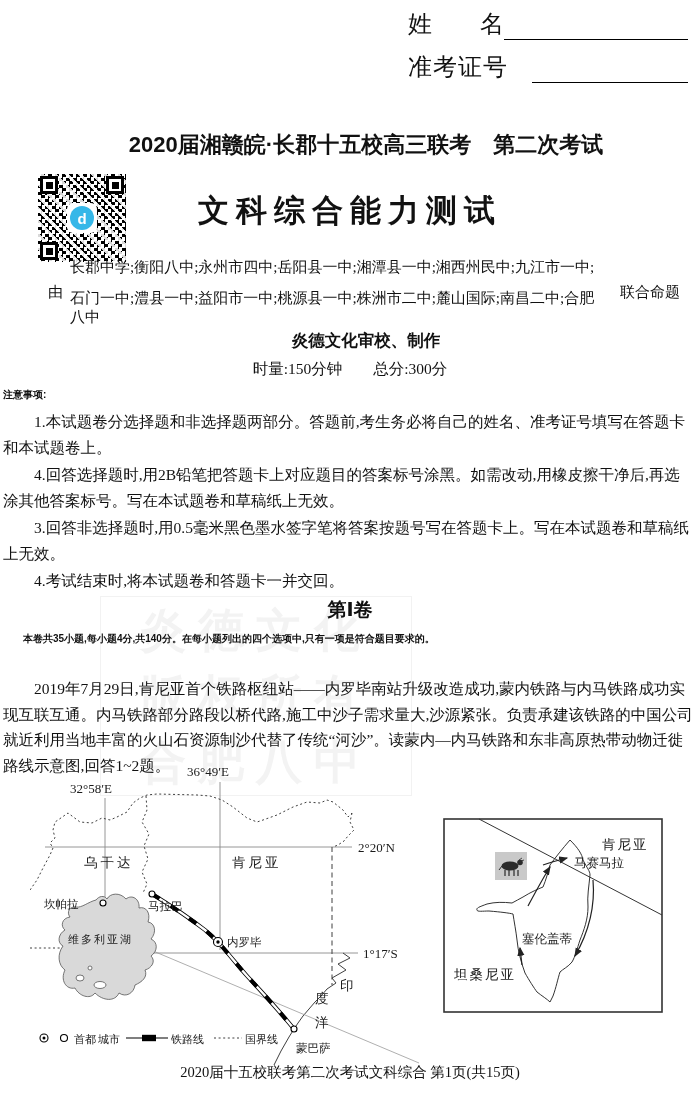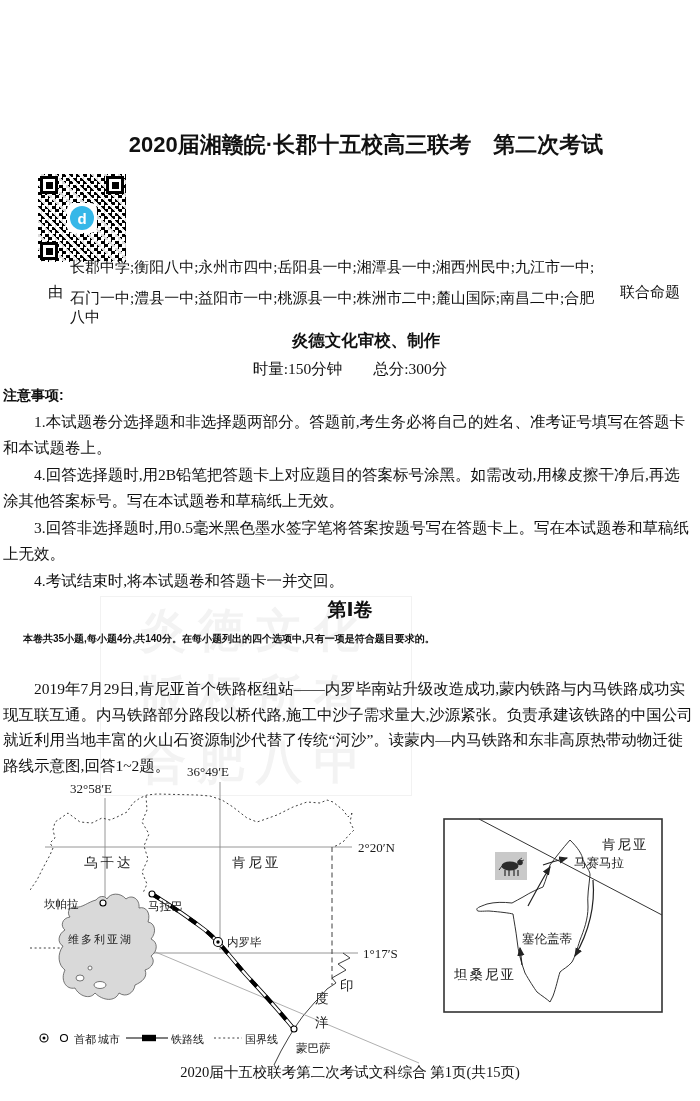--- a/index.html
+++ b/index.html
@@ -37,21 +37,21 @@
 
   .commission{position:absolute;left:48px;top:258px;width:632px;display:flex;align-items:center;font-size:15px;}
   .commission .prefix{width:22px;}
   .commission .schools{flex:1;display:flex;flex-direction:column;gap:12px;}
   .commission .suffix{width:72px;text-align:right;}
 
   .producer{position:absolute;left:16px;top:330px;width:100%;text-align:center;font-size:16.5px;font-weight:bold;}
   .duration{position:absolute;left:0;top:359px;width:100%;text-align:center;font-size:15.5px;}
 
   .notes{position:absolute;left:3px;top:382px;width:690px;font-size:15.5px;line-height:26.5px;}
-  .notes-title{font-weight:bold;font-size:14px;}
+  .notes-title{font-weight:bold;font-size:10px;}
   .notes p{margin:0;text-indent:2em;}
 
   .watermark{position:absolute;left:100px;top:596px;width:310px;text-align:center;
              color:rgba(50,50,50,0.06);font-size:46px;font-weight:bold;letter-spacing:12px;
              line-height:66px;border:1px solid rgba(0,0,0,0.05);pointer-events:none;}
 
   .section-title{position:absolute;left:0;top:597px;width:100%;text-align:center;font-size:19px;font-weight:bold;}
   .instruction{position:absolute;left:3px;top:626px;width:690px;font-size:10px;font-weight:bold;
                line-height:26px;text-indent:2em;}
   .passage{position:absolute;left:3px;top:676px;width:692px;font-size:15.5px;line-height:25.5px;text-indent:2em;}
@@ -66,33 +66,44 @@
 <body>
 
 <div class="page">
 
   <div class="watermark sans">
     <div>炎德文化</div>
     <div>版权所有</div>
     <div>合肥八中</div>
   </div>
 
+  <div class="fields">
+    <div class="field-row">
+      <span class="flabel-name">姓名</span>
+      <span class="fline"></span>
+    </div>
+    <div class="field-row">
+      <span class="flabel-ticket">准考证号</span>
+      <span class="fline"></span>
+    </div>
+  </div>
 
 
   <div class="exam-title sans">2020届湘赣皖·长郡十五校高三联考　第二次考试</div>
 
   <div class="qr">
     <div class="qr-finder qr-f-tl"></div>
     <div class="qr-finder qr-f-tr"></div>
     <div class="qr-finder qr-f-bl"></div>
     <div class="qr-logo-box">
       <div class="qr-logo sans" style="background:#35b7e8">d</div>
     </div>
   </div>
 
+  <div class="subject-title sans">文科综合能力测试</div>
 
   <div class="commission">
     <span class="prefix">由</span>
     <span class="schools">
       <span>长郡中学;衡阳八中;永州市四中;岳阳县一中;湘潭县一中;湘西州民中;九江市一中;</span>
       <span>石门一中;澧县一中;益阳市一中;桃源县一中;株洲市二中;麓山国际;南昌二中;合肥八中</span>
     </span>
     <span class="suffix">联合命题</span>
   </div>
 

